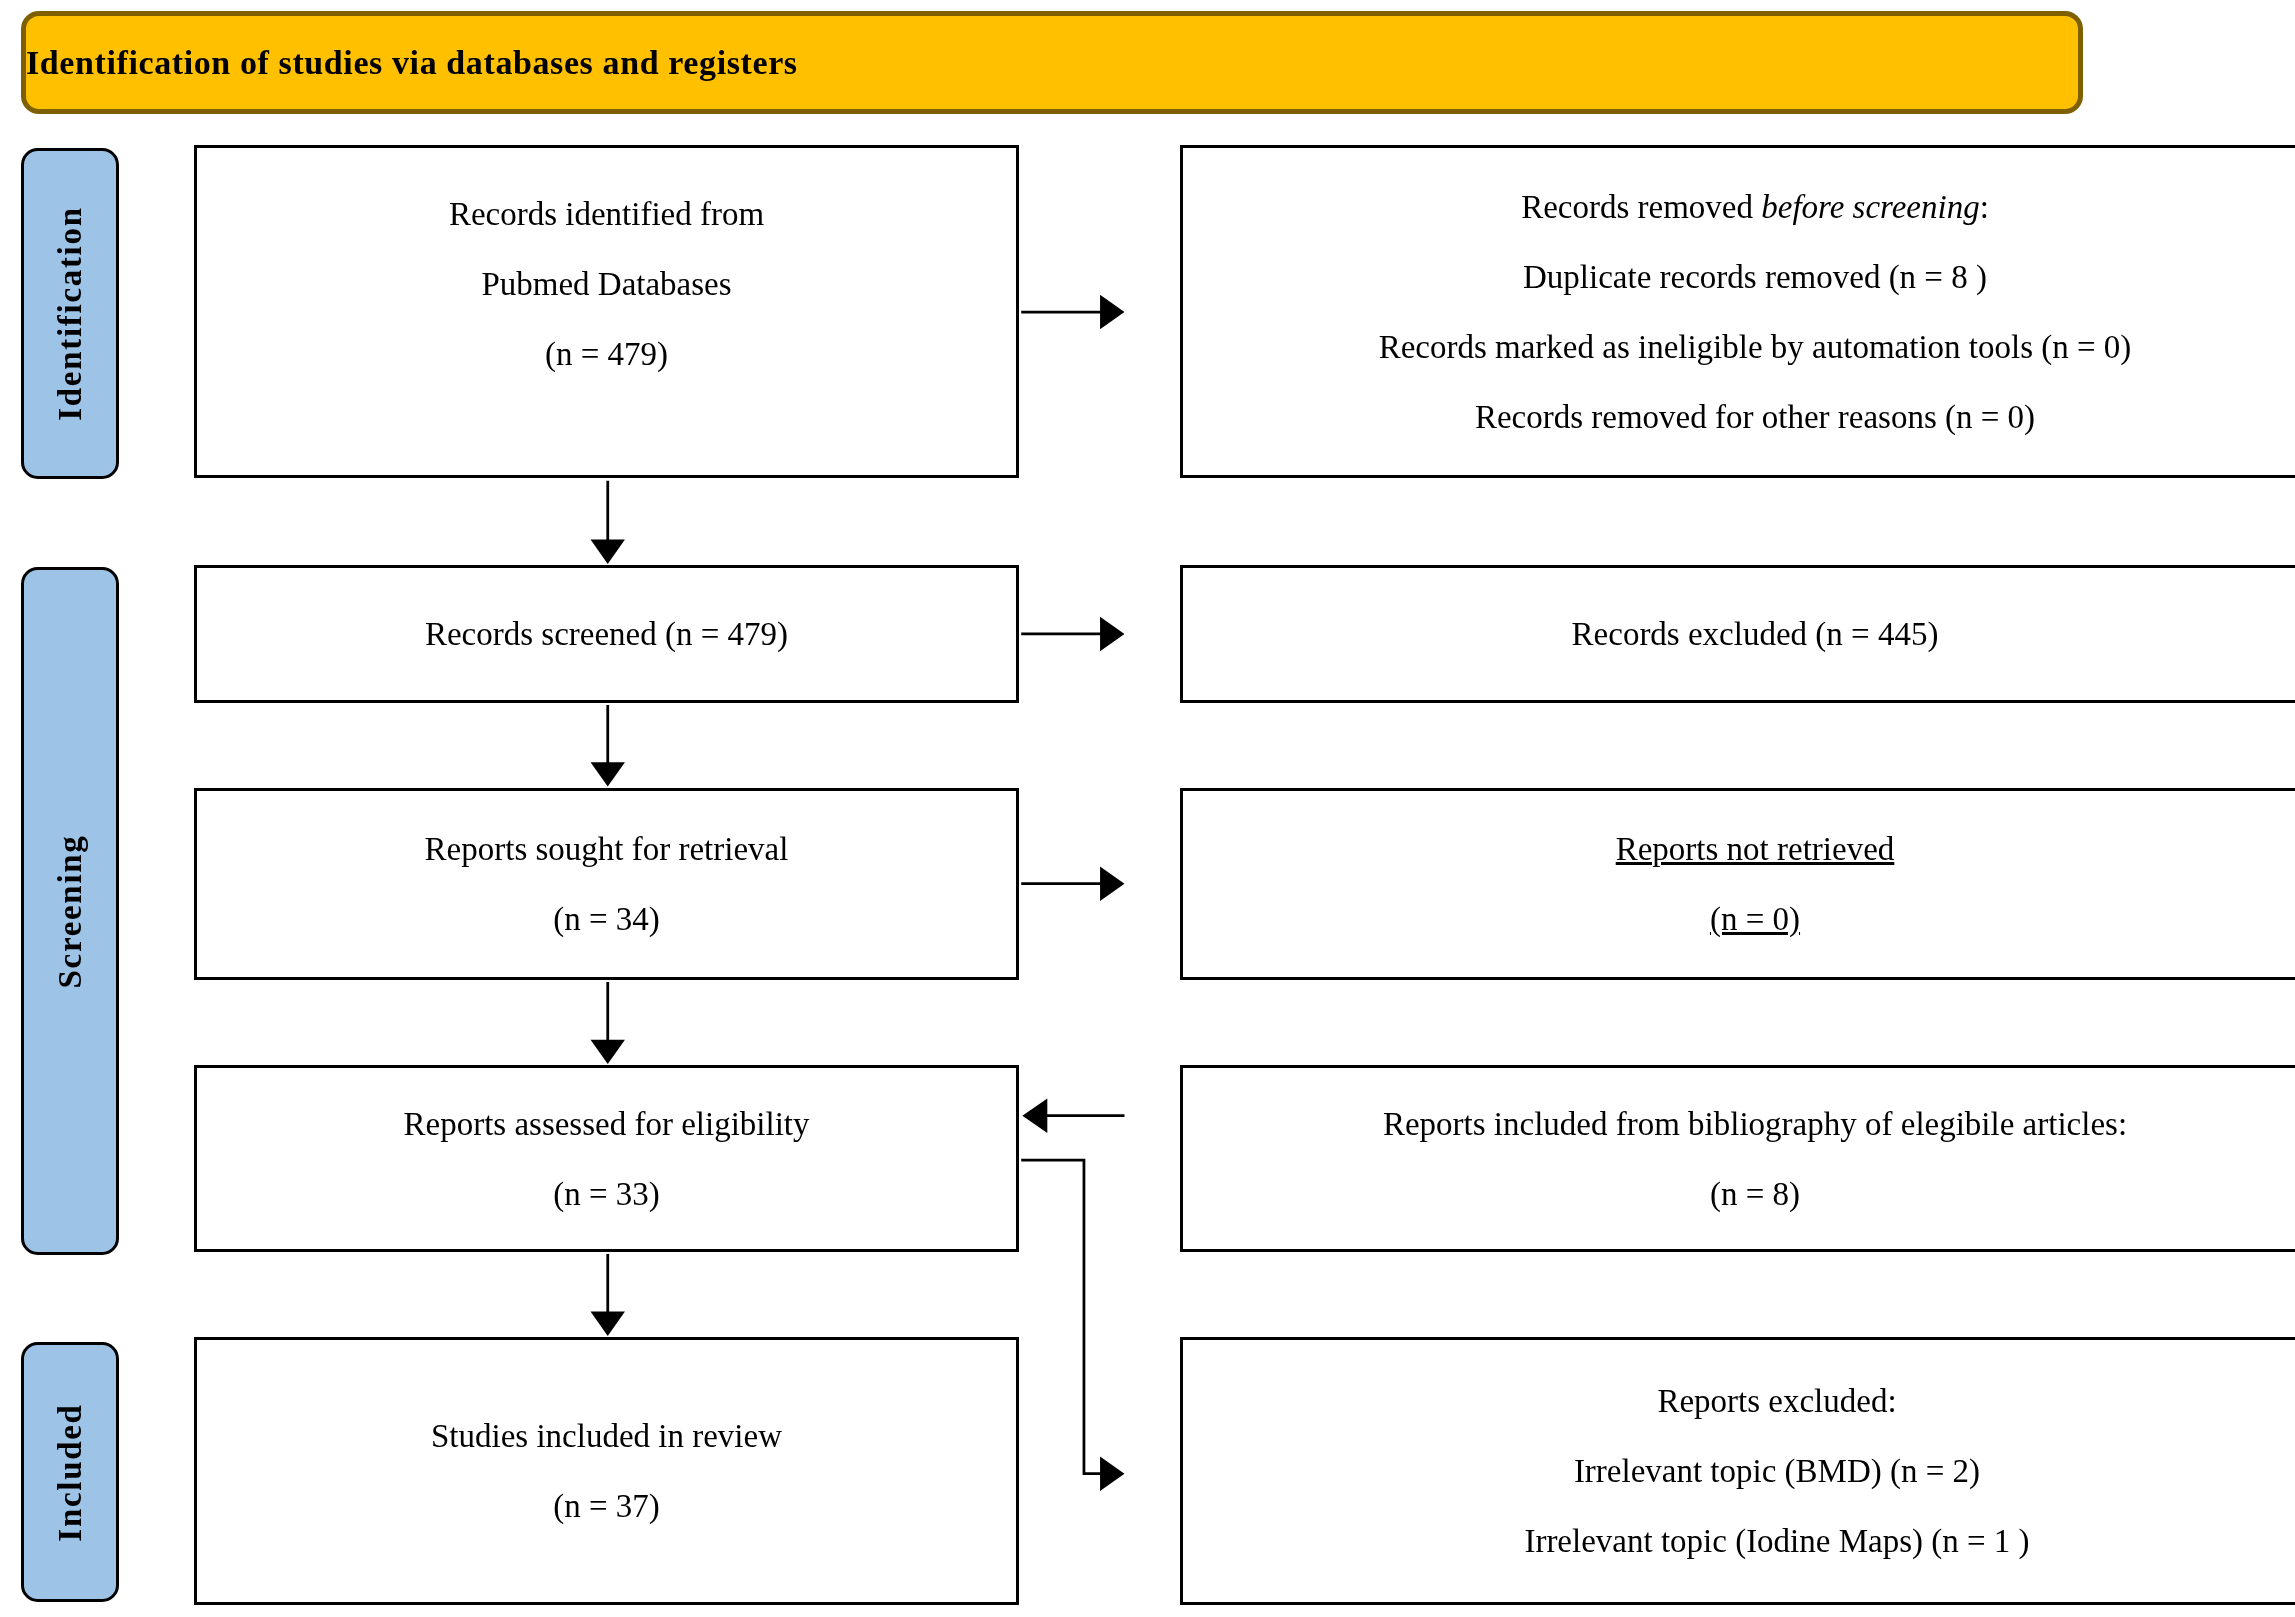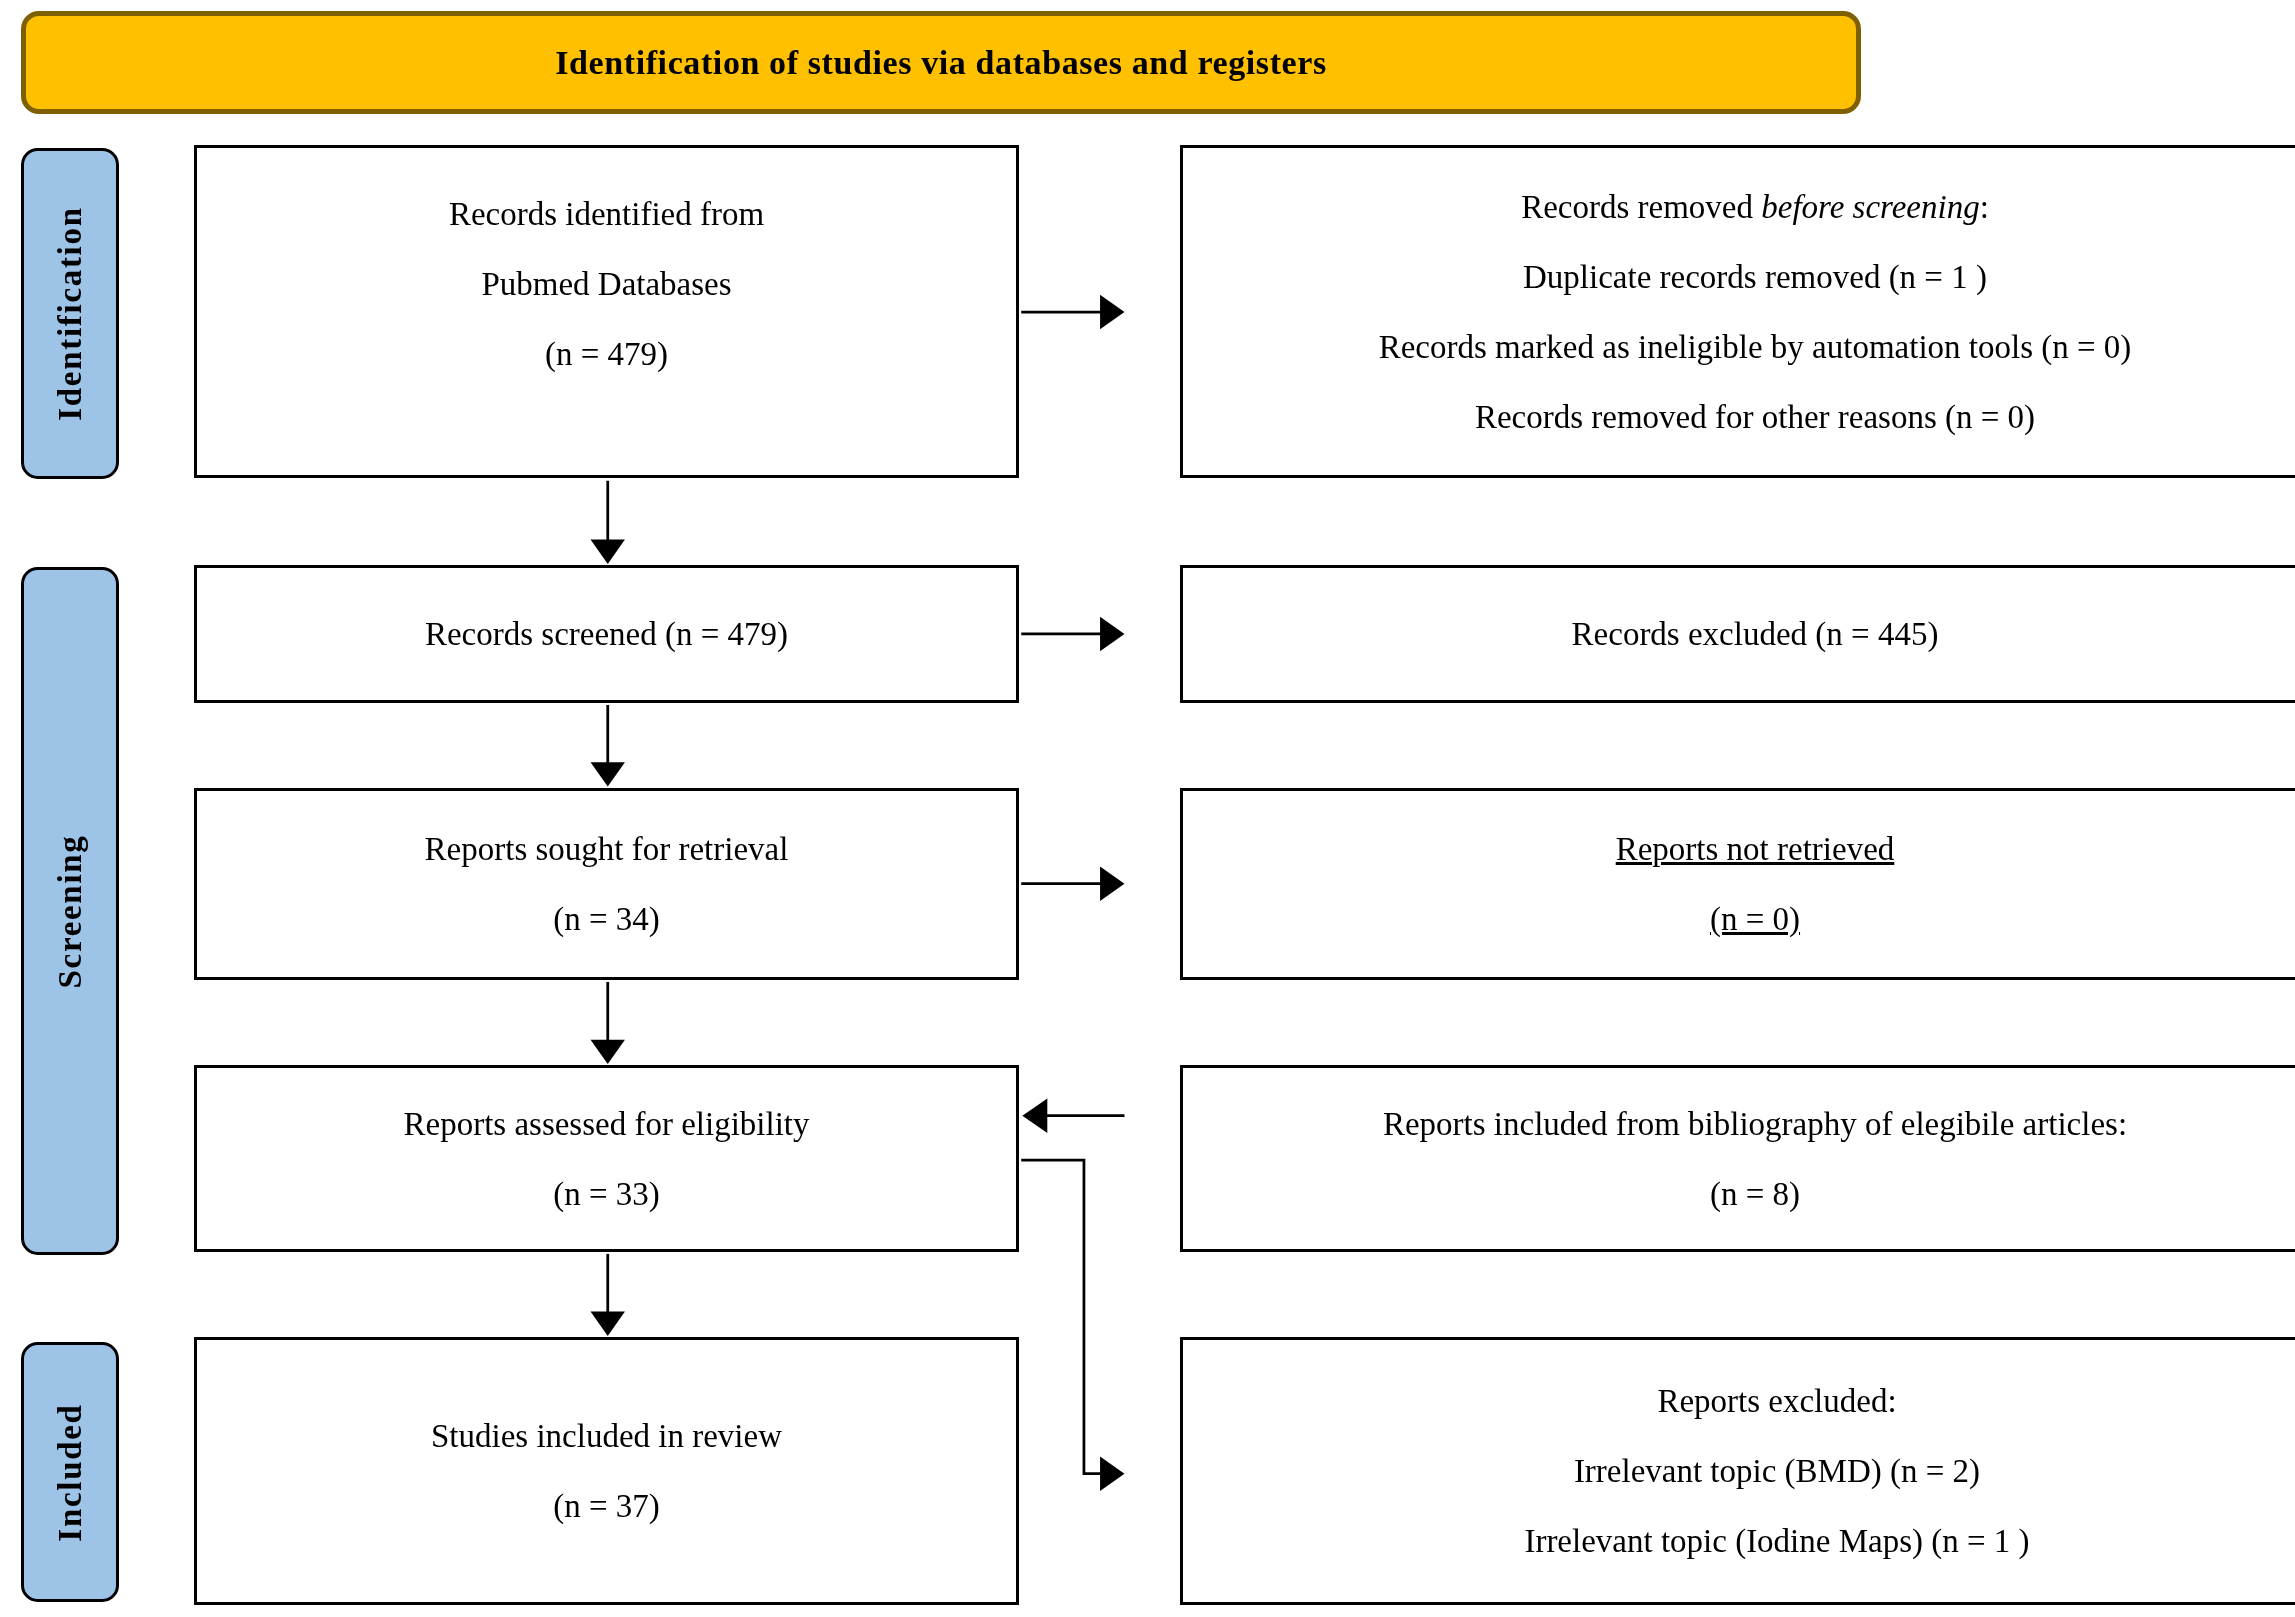--- a/index.html
+++ b/index.html
@@ -8,26 +8,26 @@
     width: 2295px;
     height: 1617px;
     background: #ffffff;
     overflow: hidden;
     font-family: "Liberation Serif", "DejaVu Serif", serif;
     color: #000000;
   }
   .banner {
     position: absolute;
     left: 21px; top: 11px;
-    width: 1840px; height: 103px;
+    width: 2062px; height: 103px;
     box-sizing: border-box;
     background: var(--accent_fill, #FFC000);
     border: 5px solid var(--accent_border, #7F6000);
     border-radius: 18px;
-    display: flex; align-items: center; justify-content: center;
+    display: flex; align-items: center; justify-content: flex-start;
     font-size: 34px; font-weight: bold;
     letter-spacing: 0.6px;
   }
   .stage {
     position: absolute;
     left: 21px; width: 98px;
     box-sizing: border-box;
     background: var(--stage_fill, #9DC3E6);
     border: 3.3px solid var(--stage_border, #000000);
     border-radius: 16.7px;
@@ -86,21 +86,21 @@
 
   <div class="box left" style="top:145px; height:333px; padding-bottom:56px;">
     <div class="line">Records identified from</div>
     <div class="line">Pubmed Databases</div>
     <div class="line">(n = 479)</div>
   </div>
   <div class="box right" style="top:145px; height:333px;">
     <div class="line">
       <span>Records removed </span><span class="italic">before screening</span><span>:</span>
     </div>
-    <div class="line">Duplicate records removed (n = 1 )</div>
+    <div class="line">Duplicate records removed (n = 8 )</div>
     <div class="line">Records marked as ineligible by automation tools (n = 0)</div>
     <div class="line">Records removed for other reasons (n = 0)</div>
   </div>
 
   <div class="box left" style="top:565px; height:138px;">
     <div class="line">Records screened (n = 479)</div>
   </div>
   <div class="box right" style="top:565px; height:138px;">
     <div class="line">Records excluded (n = 445)</div>
   </div>

